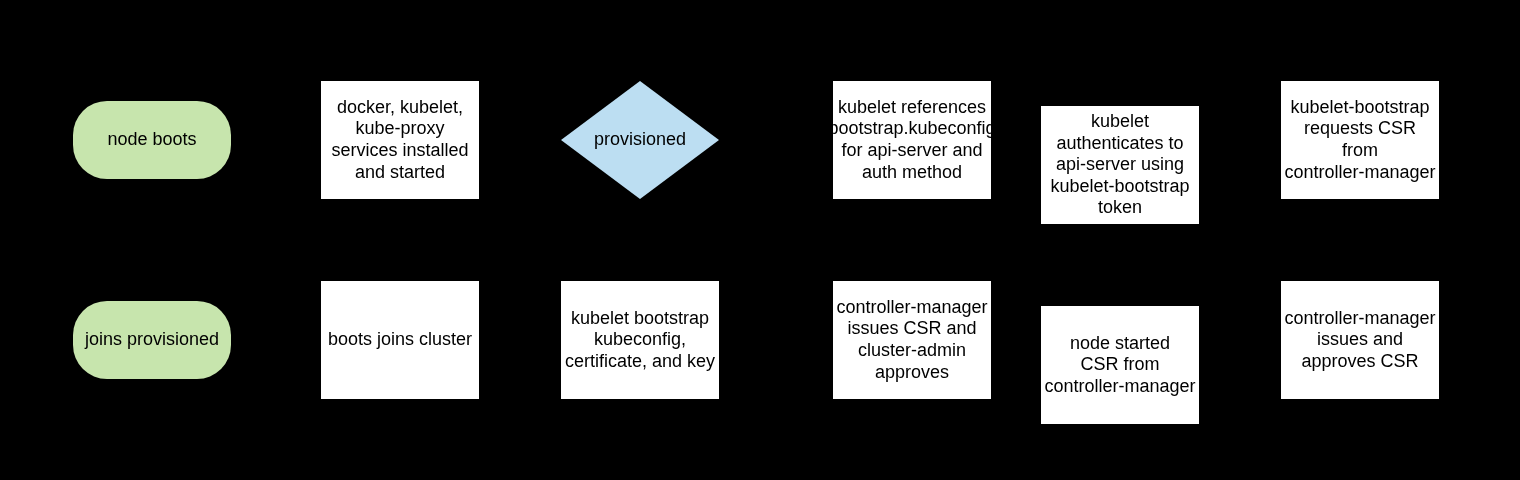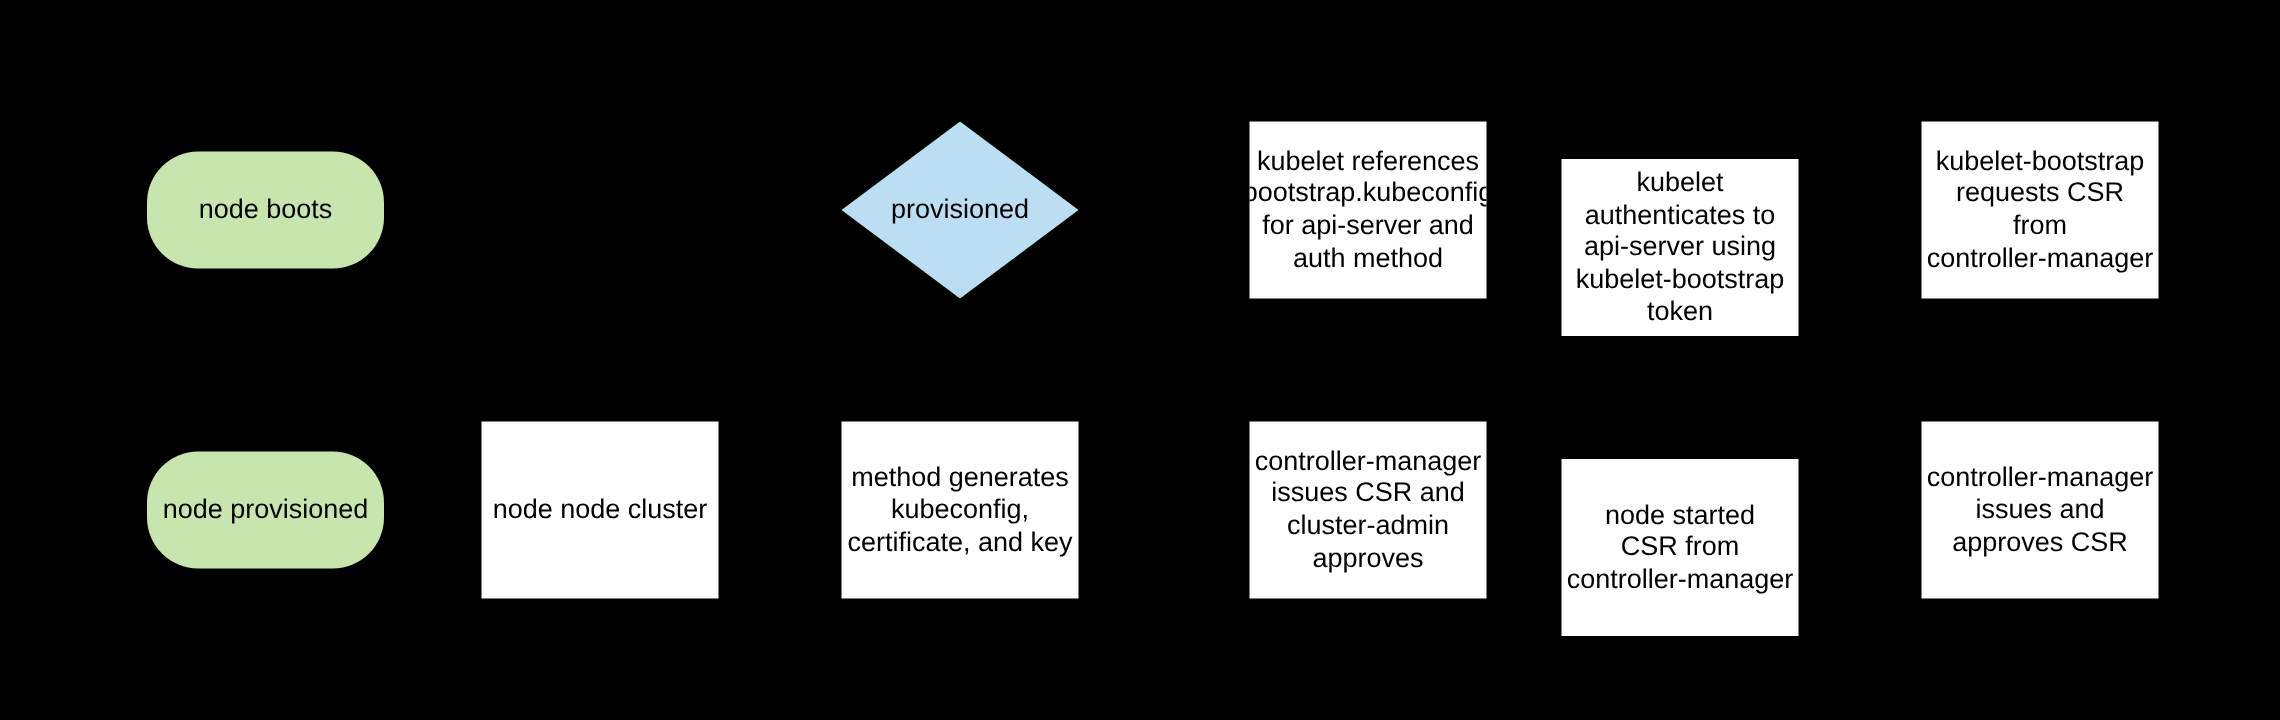--- a/index.html
+++ b/index.html
@@ -46,36 +46,42 @@
     width: 158px;
     height: 118px;
     background: var(--decision-fill, #bcdef2);
     clip-path: polygon(50% 0%, 100% 50%, 50% 100%, 0% 50%);
   }
   
   .r1.process, .r1.decision { top: 81px; }
   .r2.process, .r2.decision { top: 281px; }
   .r1.terminator { top: 101px; }
   .r2.terminator { top: 301px; }
-  .c1 { left: 98px; }
+  .c1 { left: 73px; }
   .c2 { left: 321px; }
   .c3 { left: 561px; }
   .c4 { left: 801px; margin-left: 32px; }
   .c5 { left: 1041px; margin-top: 25px; }
   .c6 { left: 1281px; }
 </style>
 </head>
 <body>
 
 <div class="canvas">
 
   <div class="node terminator r1 c1">
     <div class="label">node boots</div>
   </div>
 
+  <div class="node process r1 c2">
+    <div class="label">docker, kubelet,
+kube-proxy
+services installed
+and started</div>
+  </div>
 
   <div class="node decision r1 c3">
     <div class="label">provisioned</div>
   </div>
 
   <div class="node process r1 c4">
     <div class="label">kubelet references
 bootstrap.kubeconfig
 for api-server and
 auth method</div>
@@ -90,29 +96,29 @@
   </div>
 
   <div class="node process r1 c6">
     <div class="label">kubelet-bootstrap
 requests CSR
 from
 controller-manager</div>
   </div>
 
   <div class="node terminator r2 c1">
-    <div class="label">node provisioned</div>
+    <div class="label">joins provisioned</div>
   </div>
 
   <div class="node process r2 c2">
-    <div class="label">node node cluster</div>
+    <div class="label">boots joins cluster</div>
   </div>
 
   <div class="node process r2 c3">
-    <div class="label">method generates
+    <div class="label">kubelet bootstrap
 kubeconfig,
 certificate, and key</div>
   </div>
 
   <div class="node process r2 c4">
     <div class="label">controller-manager
 issues CSR and
 cluster-admin
 approves</div>
   </div>

